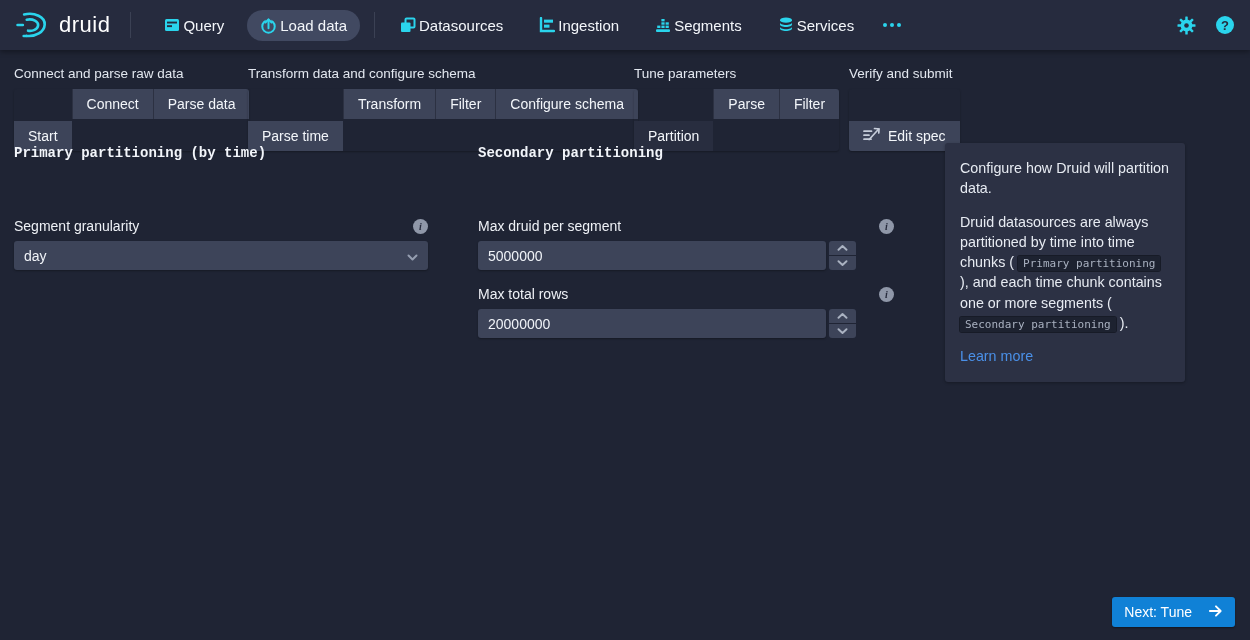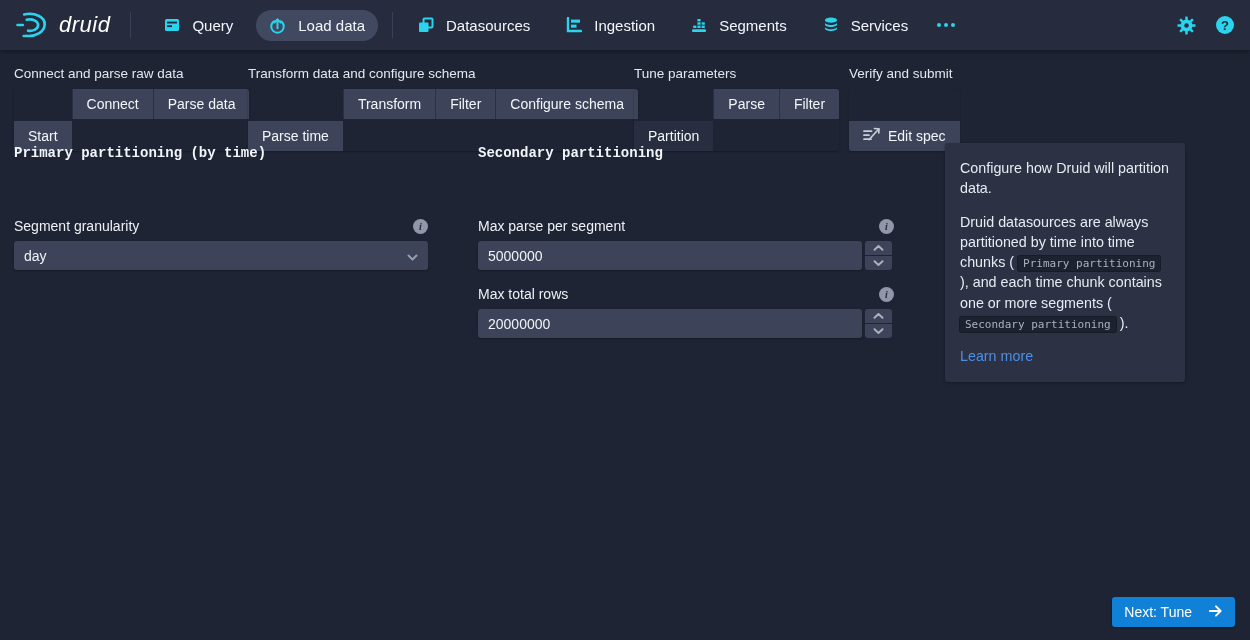--- a/index.html
+++ b/index.html
@@ -20,25 +20,25 @@
     font-family:"Liberation Sans",sans-serif;color:var(--text);
     overflow:hidden;
   }
   
   .nav{
     position:absolute;top:0;left:0;width:100%;height:50px;
     background:var(--nav-bg);display:flex;align-items:center;
     padding:0 16px 0 14px;box-shadow:0 2px 5px rgba(0,0,0,.35);z-index:5;
   }
   .brand{display:flex;align-items:center;gap:9px;cursor:pointer;}
-  .brand-text{font-size:22px;font-style:italic;font-weight:500;color:#fff;letter-spacing:.5px;}
+  .brand-text{font-size:22px;font-weight:500;color:#fff;letter-spacing:.5px;}
   .nav-divider{width:1px;height:26px;background:#3b4154;margin:0 20px;}
   .nav-items{display:flex;align-items:center;}
   .nav-item{
-    display:flex;align-items:center;gap:12px;color:#f3f6fa;
+    display:flex;align-items:center;gap:3px;color:#f3f6fa;
     font-size:15px;font-weight:500;padding:7px 13px;border-radius:16px;cursor:pointer;
     margin-right:10px;white-space:nowrap;
   }
   .nav-item.active{background:#414961;}
   .icon-cyan{color:var(--accent-cyan);display:inline-flex;}
   .more-dots{display:inline-flex;gap:3px;padding:0 6px;cursor:pointer;}
   .more-dots i{width:4px;height:4px;border-radius:50%;background:var(--accent-cyan);}
   .nav-right{margin-left:auto;display:flex;align-items:center;gap:20px;}
   .help-circle{
     width:18px;height:18px;border-radius:50%;background:var(--accent-cyan);
@@ -68,21 +68,21 @@
     cursor:pointer;font-family:"Liberation Serif",serif;font-style:italic;
   }
   .select-box{
     width:414px;height:29px;background:var(--btn-bg);border-radius:3px;
     display:flex;align-items:center;justify-content:space-between;
     padding:0 10px;cursor:pointer;box-shadow:0 1px 2px rgba(0,0,0,.3);
   }
   .select-value{font-size:14px;color:#f0f3f8;}
   .numeric-row{display:flex;align-items:stretch;gap:3px;}
   .num-input{
-    width:384px;height:29px;background:var(--btn-bg);border:none;border-radius:3px;
+    width:348px;height:29px;background:var(--btn-bg);border:none;border-radius:3px;
     color:#f0f3f8;font-size:14px;padding:0 10px;font-family:"Liberation Sans",sans-serif;
     box-shadow:0 1px 2px rgba(0,0,0,.3);outline:none;
   }
   .stepper{display:flex;flex-direction:column;gap:1px;width:27px;}
   .stepper button{
     flex:1;background:var(--btn-bg);border:none;cursor:pointer;
     display:flex;align-items:center;justify-content:center;padding:0;
   }
   .stepper button:first-child{border-radius:3px 3px 0 0;}
   .stepper button:last-child{border-radius:0 0 3px 3px;}
@@ -272,21 +272,21 @@
           <path d="M1.5 1.5 L5.5 5.5 L9.5 1.5" stroke="#959eb0" stroke-width="2" stroke-linecap="round" stroke-linejoin="round"></path>
         </svg>
     </span>
   </div>
 </div>
 
 <h2 class="col-heading" style="left:478px;top:145px;">Secondary partitioning</h2>
 
 <div class="form-group" style="left:478px;top:174px;width:416px;">
   <div class="label-row">
-    <span class="field-label">Max parse per segment</span>
+    <span class="field-label">Max druid per segment</span>
     <span class="info-icon">i</span>
   </div>
   <div class="numeric-row">
     <input class="num-input" type="text" value="5000000" style="">
     <div class="stepper">
       <button>
         <svg width="11" height="6" viewBox="0 0 11 6">
             <path d="M1.5 4.8 L5.5 1 L9.5 4.8" stroke="#aab2c1" stroke-width="1.9" fill="none" stroke-linecap="round" stroke-linejoin="round"></path>
           </svg>
       </button>

